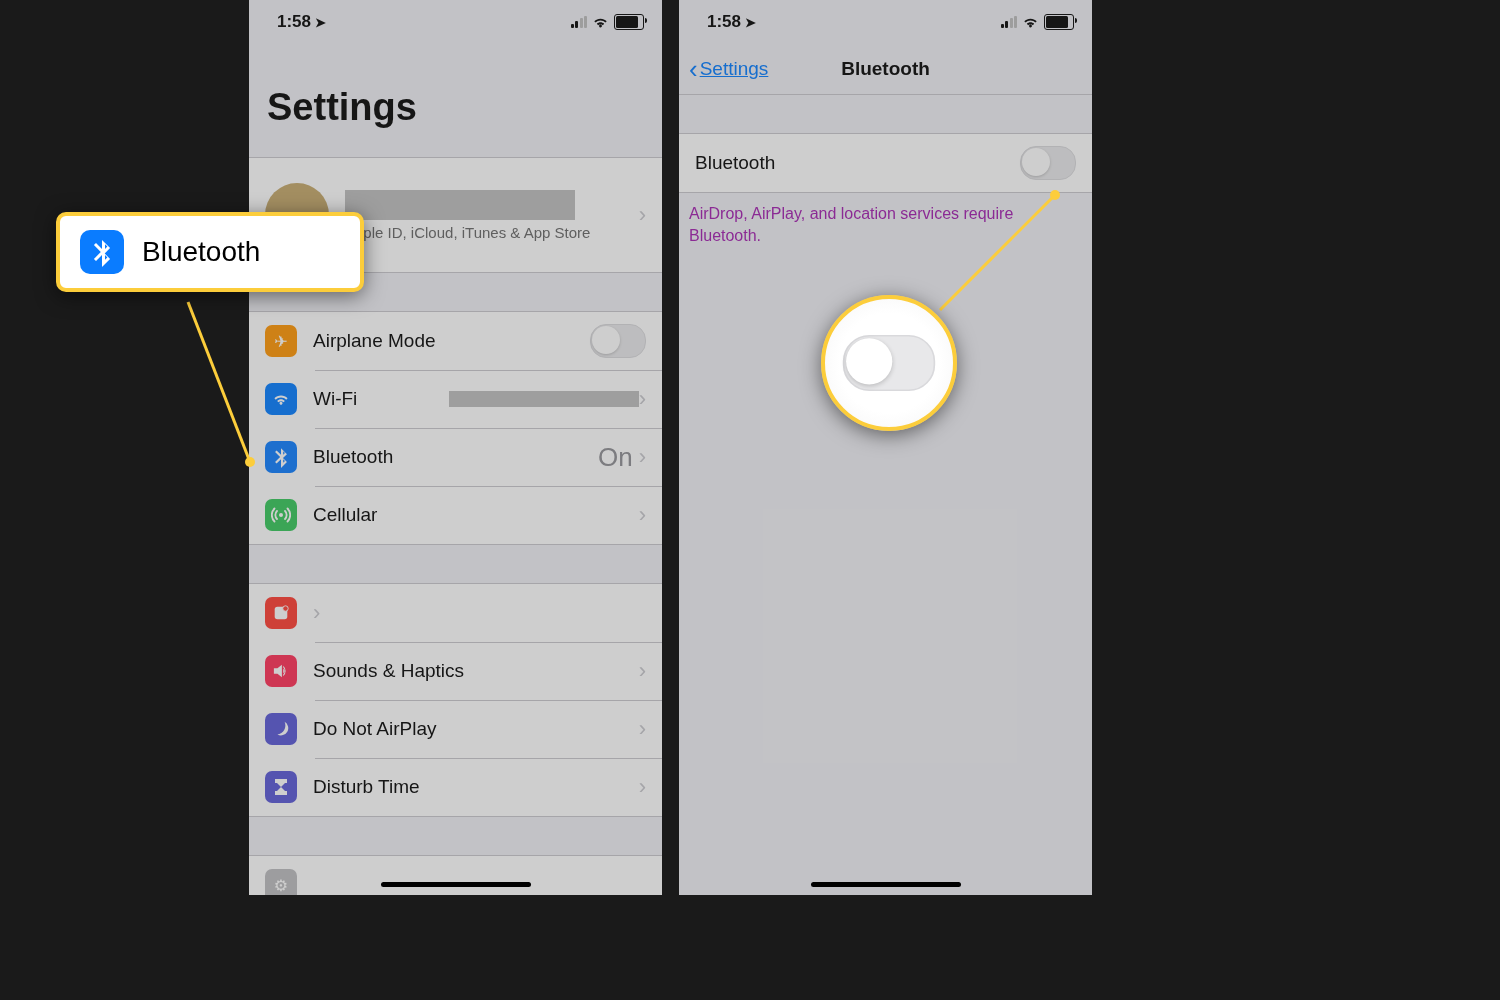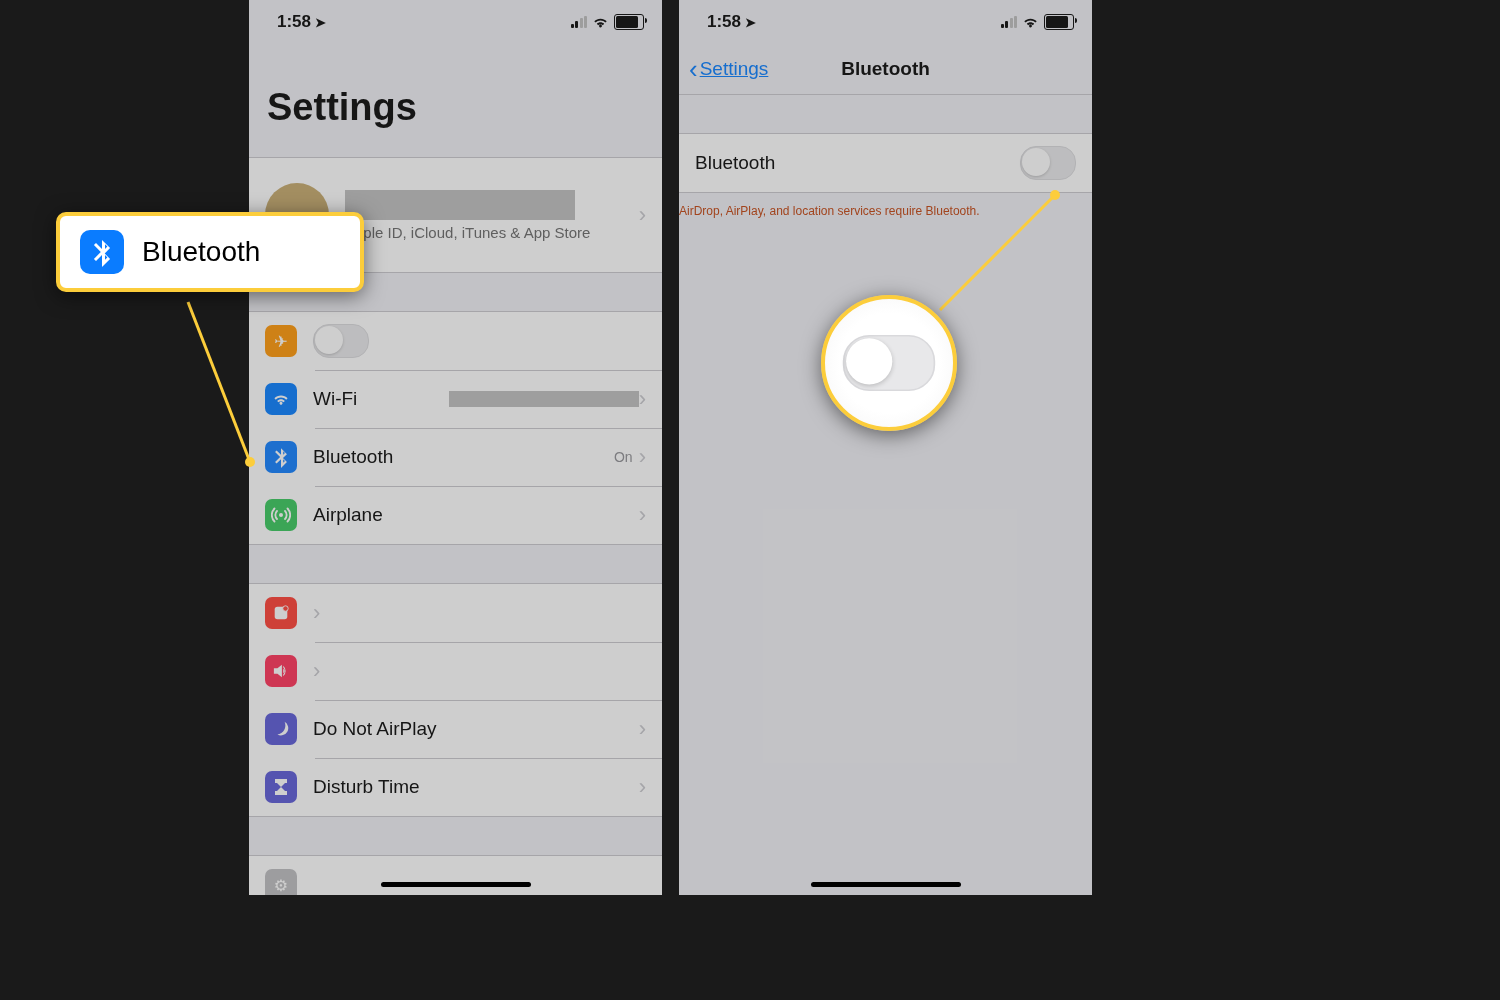--- a/index.html
+++ b/index.html
@@ -96,21 +96,21 @@
     height:1px;
     background:#c8c7cc;
   }
   .row .app-icon {
     width: 32px; height: 32px; border-radius: 7px;
     margin-right: 16px;
     display:flex; align-items:center; justify-content:center;
     color:#fff; flex-shrink:0;
   }
   .row .label { font-size: 19px; flex: 1; color:#000; }
-  .row .detail { font-size: 14px; color: #8e8e93; margin-right: 6px; }
+  .row .detail { font-size: 26px; color: #8e8e93; margin-right: 6px; }
   .row .chevron { color: #c7c7cc; font-size: 22px; }
 
   
   .profile-row { min-height: 90px; padding: 12px 16px; }
   .avatar {
     width: 64px; height:64px; border-radius: 50%; background:#c4a768;
     margin-right: 16px; flex-shrink:0;
   }
   .profile-text { flex:1; display:flex; flex-direction:column; gap:4px;}
   .redact { background:#bdbdbd; height:18px; border-radius:0; }
@@ -133,21 +133,21 @@
     background:#efeff4;
     border-bottom:1px solid #c8c7cc;
     position: relative;
     padding: 0 10px;
   }
   .nav-back { color:#007aff; font-size:19px; display:flex; align-items:center; gap:2px;}
   .nav-back .chev { font-size:26px; font-weight:300; }
   .nav-back .txt { text-decoration: underline; }
   .nav-title { position:absolute; left:0; right:0; text-align:center; font-size:19px; font-weight:600; pointer-events:none;}
 
-  .footer-text { font-size:12px; color:#c2410c; padding: 10px 0; background:#efeff4; line-height:1.35;}
+  .footer-text { font-size:16px; color:#a21caf; padding: 10px 10px; background:#efeff4; line-height:1.35;}
 
   
   .home-indicator {
     position:absolute; bottom:8px; left:50%; transform:translateX(-50%);
     width: 150px; height:5px; background:#000; border-radius:3px; z-index:40;
   }
 
   
   .callout-bluetooth-row {
     position:absolute;
@@ -237,20 +237,21 @@
       </div>
       <span class="chevron">›</span>
     </div>
   </div>
 
   <div class="gap"></div>
 
   <div class="section">
     <div class="row">
       <div class="app-icon ic-orange">✈</div>
+      <span class="label">Airplane Mode</span>
       <div class="toggle">
           <div class="knob"></div>
         </div>
     </div>
     <div class="row">
       <div class="app-icon ic-blue">
         <svg width="18" height="14" viewBox="0 0 20 14">
             <path d="M10 13.5c.9 0 1.7-.8 1.7-1.7S10.9 10 10 10s-1.7.8-1.7 1.7.8 1.8 1.7 1.8zm-4.3-4.3l1.5 1.5C8 9.9 8.9 9.5 10 9.5s2 .4 2.8 1.2l1.5-1.5C13 8 11.6 7.4 10 7.4S7 8 5.7 9.2zm-3-3l1.5 1.5C5.7 6.2 7.7 5.3 10 5.3s4.3.9 5.8 2.4l1.5-1.5C15.4 4.3 12.9 3.2 10 3.2S4.6 4.3 2.7 6.2z" fill="#fff"></path>
           </svg>
       </div>
@@ -268,21 +269,21 @@
       <span class="detail">On</span>
       <span class="chevron">›</span>
     </div>
     <div class="row">
       <div class="app-icon ic-green">
         <svg width="20" height="20" viewBox="0 0 20 20">
             <circle cx="10" cy="10" r="2" fill="#fff"></circle>
             <path d="M6 6a5.7 5.7 0 000 8M14 6a5.7 5.7 0 010 8M3.5 3.5a9.2 9.2 0 000 13M16.5 3.5a9.2 9.2 0 010 13" stroke="#fff" stroke-width="1.8" fill="none" stroke-linecap="round"></path>
           </svg>
       </div>
-      <span class="label">Airplane</span>
+      <span class="label">Cellular</span>
       <span class="chevron">›</span>
     </div>
   </div>
 
   <div class="gap"></div>
 
   <div class="section">
     <div class="row">
       <div class="app-icon ic-red">
         <svg width="18" height="18" viewBox="0 0 20 20">
@@ -291,20 +292,21 @@
           </svg>
       </div>
       <span class="chevron">›</span>
     </div>
     <div class="row">
       <div class="app-icon" style="background:#ff2d55">
         <svg width="18" height="16" viewBox="0 0 20 18">
             <path d="M2 6v6h4l5 4V2L6 6H2zm12 3a3 3 0 00-1.5-2.6v5.2A3 3 0 0014 9zm-1.5-6v2a6 6 0 010 8v2a8 8 0 000-12z" fill="#fff"></path>
           </svg>
       </div>
+      <span class="label">Sounds &amp; Haptics</span>
       <span class="chevron">›</span>
     </div>
     <div class="row">
       <div class="app-icon ic-purple">
         <svg width="18" height="18" viewBox="0 0 20 20">
             <path d="M14 2a8 8 0 11-8 14 10 10 0 008-14z" fill="#fff"></path>
           </svg>
       </div>
       <span class="label">Do Not AirPlay</span>
       <span class="chevron">›</span>

